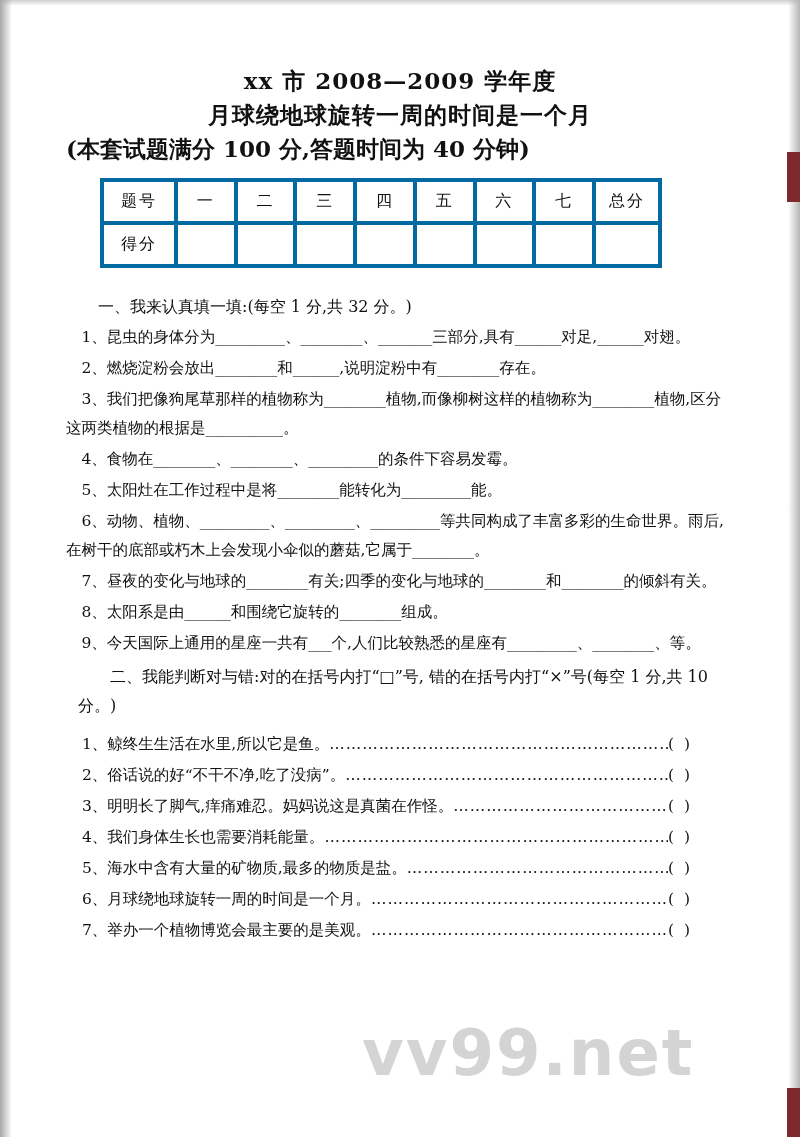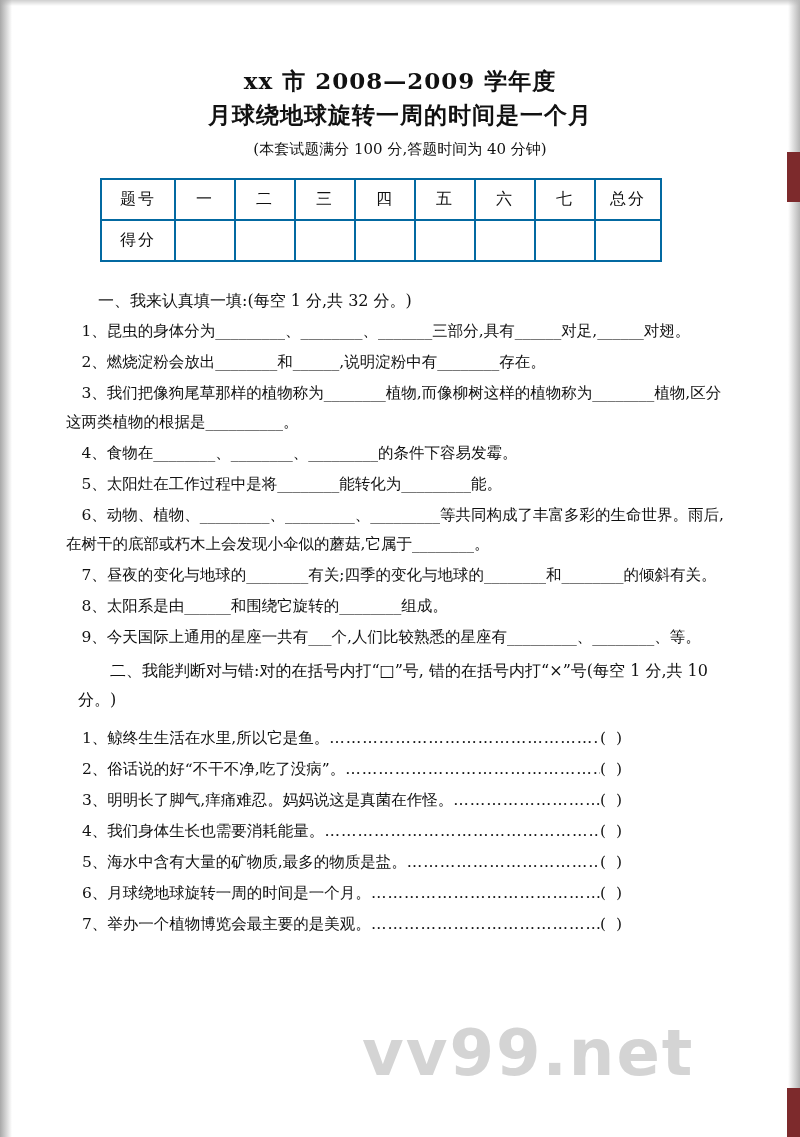--- a/index.html
+++ b/index.html
@@ -55,34 +55,34 @@
   .title {
     margin: 0;
     text-align: center;
     font-size: 23px;
     font-weight: bold;
     line-height: 34px;
     letter-spacing: 1px;
   }
   .subtitle {
     margin: 2px 0 0 0;
-    text-align: center;
-    font-size: 15px;
-    font-weight: normal;
+    text-align: left;
+    font-size: 23px;
+    font-weight: bold;
     line-height: 30px;
   }
 
   table.score-table {
     border-collapse: collapse;
     margin: 14px 0 0 34px;
     width: 562px;
     table-layout: fixed;
   }
   table.score-table td {
-    border: 2px solid #0369a1;
+    border: 4px solid #0369a1;
     height: 39px;
     text-align: center;
     vertical-align: middle;
     font-size: 16px;
     letter-spacing: 2px;
     padding: 0;
     margin-top: 32px;
   }
   table.score-table col.c-first { width: 74px; }
   table.score-table col.c-last  { width: 66px; }
@@ -98,21 +98,21 @@
   .sec-heading.second { margin-top: 4px; margin-left: 12px; }
 
   .fill-item {
     margin: 2px 0;
     font-size: 15.5px;
     line-height: 29px;
     text-indent: 1em;
     word-break: break-all;
   }
 
-  .judge-list { margin-top: 10px; margin-right: 112px; }
+  .judge-list { margin-top: 10px; margin-right: 44px; }
   .judge-item {
     display: flex;
     align-items: baseline;
     font-size: 15.5px;
     line-height: 29px;
     padding-left: 16px;
     margin: 2px 0;
   }
   .judge-text { flex: none; white-space: nowrap; }
   .leader {

